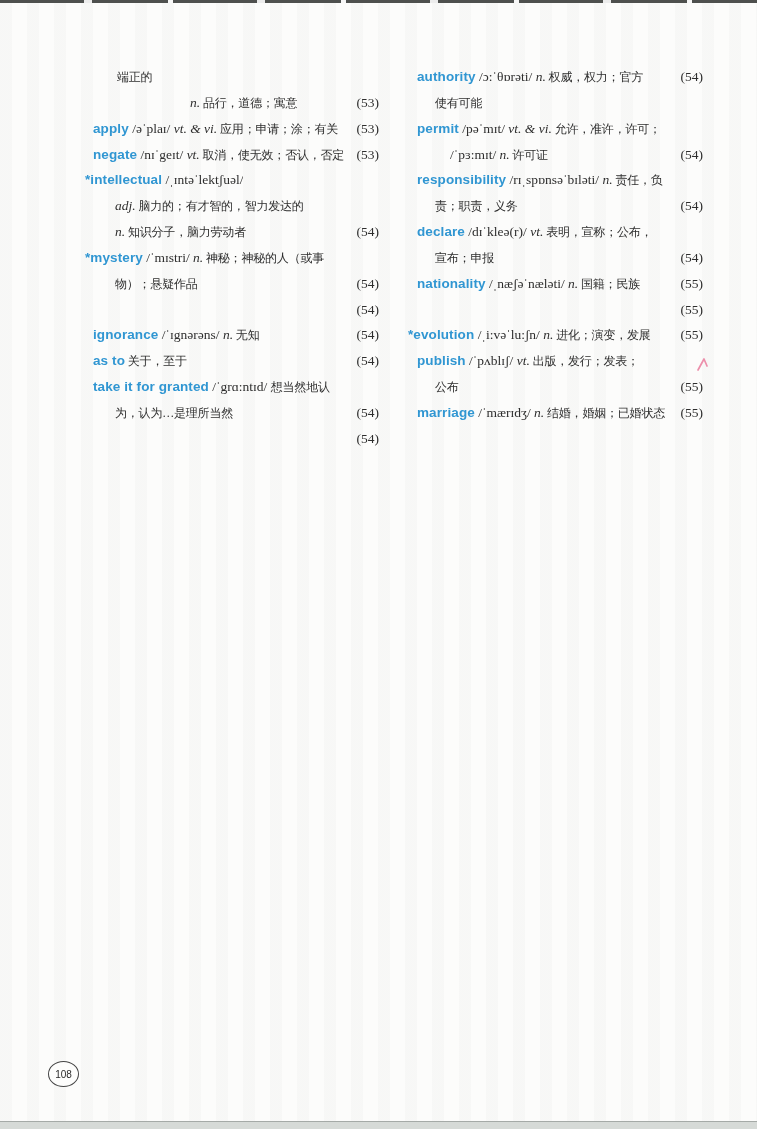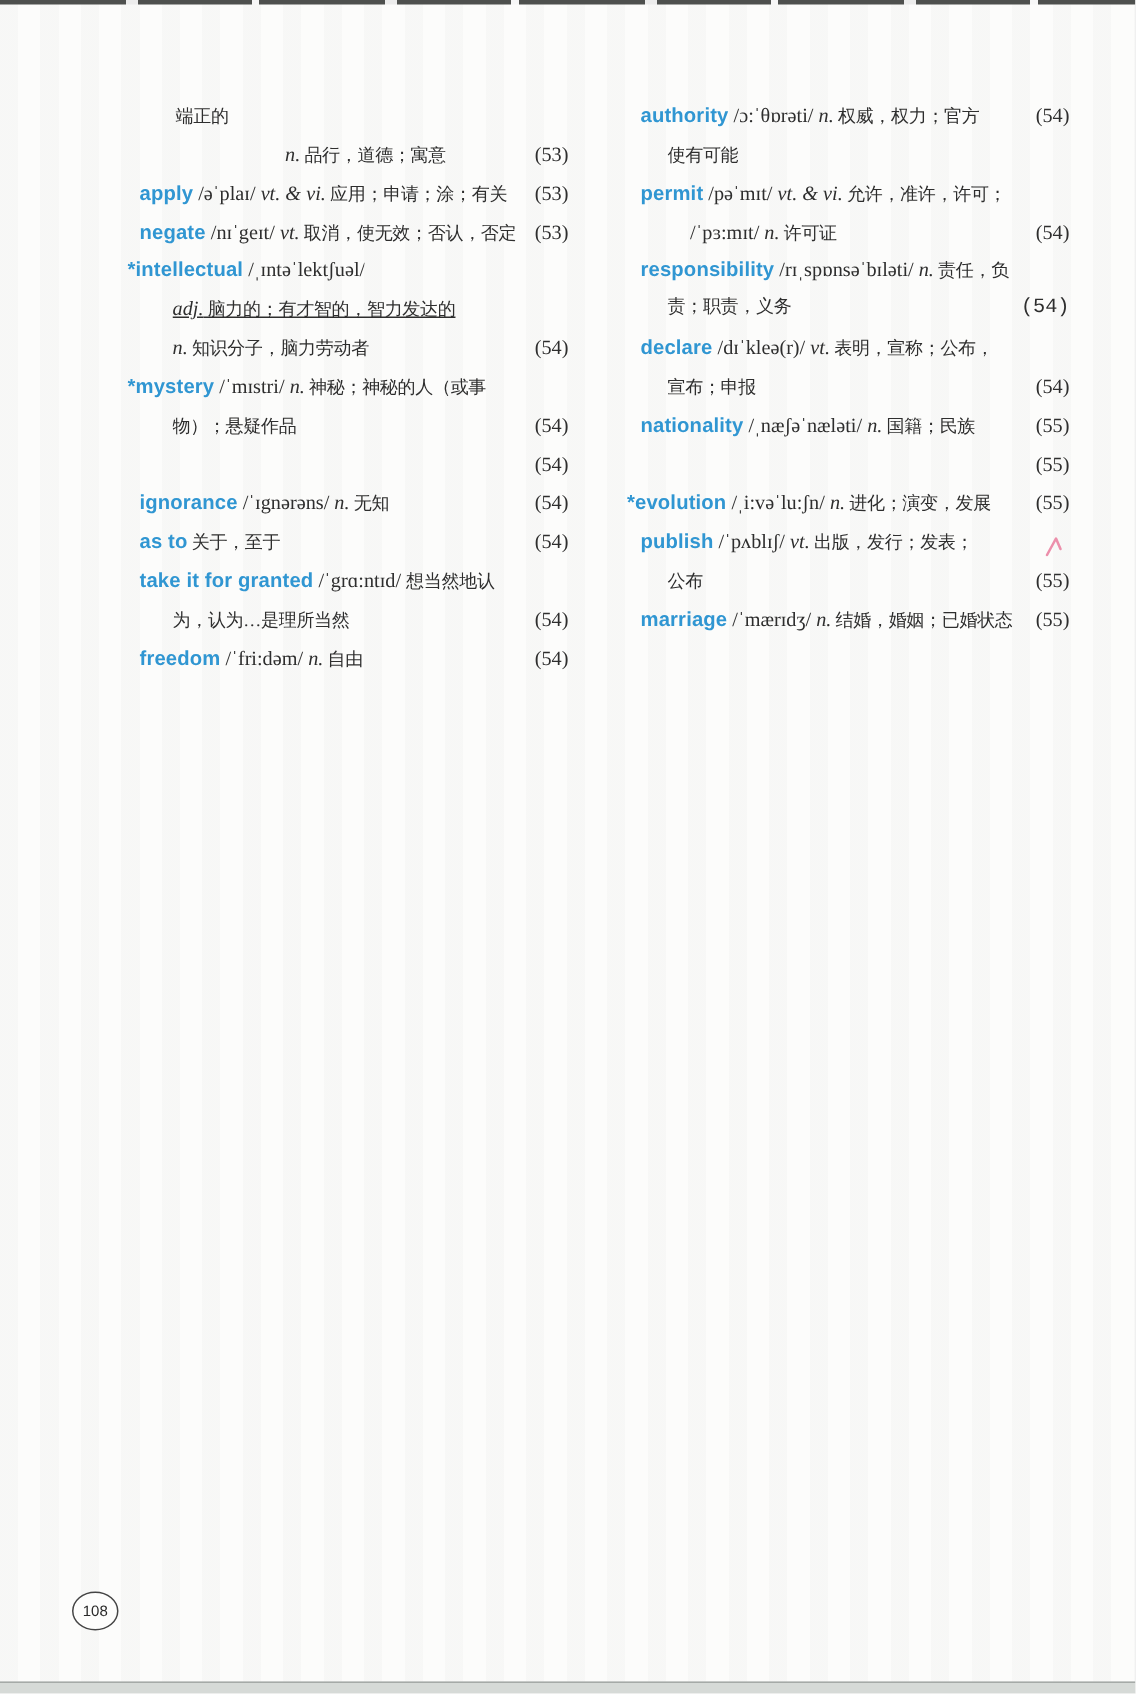--- a/index.html
+++ b/index.html
@@ -18,21 +18,21 @@
     background:repeating-linear-gradient(90deg,
       #4e504e 0 84px, #ececec 84px 92px,
       #4e504e 92px 168px, #f7f7f7 168px 173px);
   }
   .bottom-edge{
     position:absolute;bottom:0;left:0;right:0;height:7px;
     background:#d6dad7;border-top:1px solid #a5aaa7;
   }
   .col{position:absolute;top:64px;}
   .col-left{left:85px;width:294px;}
-  .col-right{left:418px;width:295px;text-align:right;}
+  .col-right{left:408px;width:295px;text-align:right;}
   .line{
     display:flex;align-items:baseline;
     height:25.85px;line-height:25.85px;
     font-size:13.5px;white-space:nowrap;
   }
   .text{white-space:nowrap;overflow:hidden;flex:0 1 auto;}
   .hw{
     color:#3096d2;font-weight:700;
     font-family:"Liberation Sans","DejaVu Sans",sans-serif;
     font-size:13.5px;letter-spacing:.1px;
@@ -69,21 +69,21 @@
         <span class="text"><span class="hw">apply</span><span class="ipa"> /əˈplaɪ/ </span><span class="it">vt. &amp; vi.</span><span class="cn"> 应用；申请；涂；有关</span></span>
         <span class="pg">(53)</span>
       </div>
       <div class="line" style="padding-left: 8px;">
         <span class="text"><span class="hw">negate</span><span class="ipa"> /nɪˈgeɪt/ </span><span class="it">vt.</span><span class="cn"> 取消，使无效；否认，否定</span></span>
         <span class="pg">(53)</span>
       </div>
       <div class="line" style="padding-left: 0px;">
         <span class="text"><span class="hw">*intellectual</span><span class="ipa"> /ˌɪntəˈlektʃuəl/</span></span>
       </div>
-      <div class="line" style="padding-left: 30px; text-decoration: underline;">
+      <div class="line" style="padding-left: 30px;">
         <span class="text"><span class="it">adj.</span><span class="cn"> 脑力的；有才智的，智力发达的</span></span>
       </div>
       <div class="line" style="padding-left: 30px;">
         <span class="text"><span class="it">n.</span><span class="cn"> 知识分子，脑力劳动者</span></span>
         <span class="pg">(54)</span>
       </div>
       <div class="line" style="padding-left: 0px;">
         <span class="text"><span class="hw">*mystery</span><span class="ipa"> /ˈmɪstri/ </span><span class="it">n.</span><span class="cn"> 神秘；神秘的人（或事</span></span>
       </div>
       <div class="line" style="padding-left: 30px;">
@@ -102,21 +102,20 @@
         <span class="pg">(54)</span>
       </div>
       <div class="line" style="padding-left: 8px;">
         <span class="text"><span class="hw">take it for granted</span><span class="ipa"> /ˈgrɑ:ntɪd/ </span><span class="cn">想当然地认</span></span>
       </div>
       <div class="line" style="padding-left: 30px;">
         <span class="text"><span class="cn">为，认为…是理所当然</span></span>
         <span class="pg">(54)</span>
       </div>
       <div class="line" style="padding-left: 8px;">
-        <span class="text"><span class="hw">freedom</span><span class="ipa"> /ˈfri:dəm/ </span><span class="it">n.</span><span class="cn"> 自由</span></span>
         <span class="pg">(54)</span>
       </div>
     </div>
   <div class="col col-right">
       <div class="line" style="padding-left: 9px;">
         <span class="text"><span class="hw">authority</span><span class="ipa"> /ɔ:ˈθɒrəti/ </span><span class="it">n.</span><span class="cn"> 权威，权力；官方</span></span>
         <span class="pg">(54)</span>
       </div>
       <div class="line" style="padding-left: 27px;">
         <span class="text"><span class="cn">使有可能</span></span>
@@ -124,21 +123,21 @@
       <div class="line" style="padding-left: 9px;">
         <span class="text"><span class="hw">permit</span><span class="ipa"> /pəˈmɪt/ </span><span class="it">vt. &amp; vi.</span><span class="cn"> 允许，准许，许可；</span></span>
       </div>
       <div class="line" style="padding-left: 42px;">
         <span class="text"><span class="ipa">/ˈpɜ:mɪt/ </span><span class="it">n.</span><span class="cn"> 许可证</span></span>
         <span class="pg">(54)</span>
       </div>
       <div class="line" style="padding-left: 9px;">
         <span class="text"><span class="hw">responsibility</span><span class="ipa"> /rɪˌspɒnsəˈbɪləti/ </span><span class="it">n.</span><span class="cn"> 责任，负</span></span>
       </div>
-      <div class="line" style="padding-left: 27px; font-family: Liberation Mono, monospace;">
+      <div class="line" style="padding-left: 27px;">
         <span class="text"><span class="cn">责；职责，义务</span></span>
         <span class="pg">(54)</span>
       </div>
       <div class="line" style="padding-left: 9px;">
         <span class="text"><span class="hw">declare</span><span class="ipa"> /dɪˈkleə(r)/ </span><span class="it">vt.</span><span class="cn"> 表明，宣称；公布，</span></span>
       </div>
       <div class="line" style="padding-left: 27px;">
         <span class="text"><span class="cn">宣布；申报</span></span>
         <span class="pg">(54)</span>
       </div>

